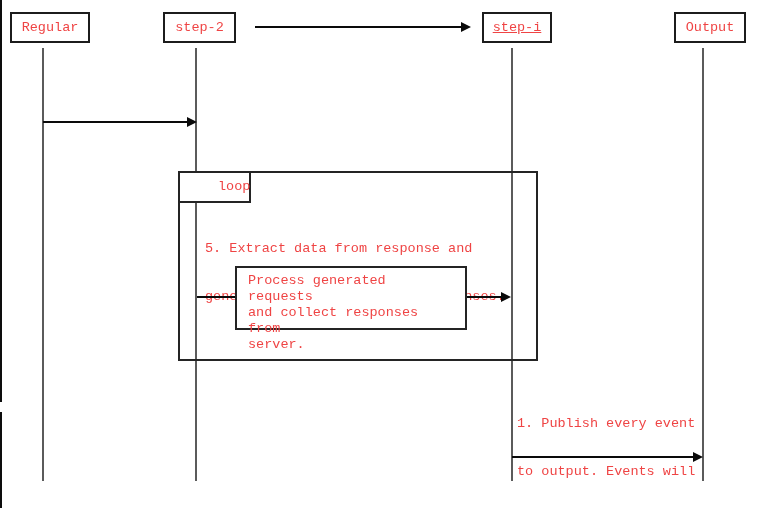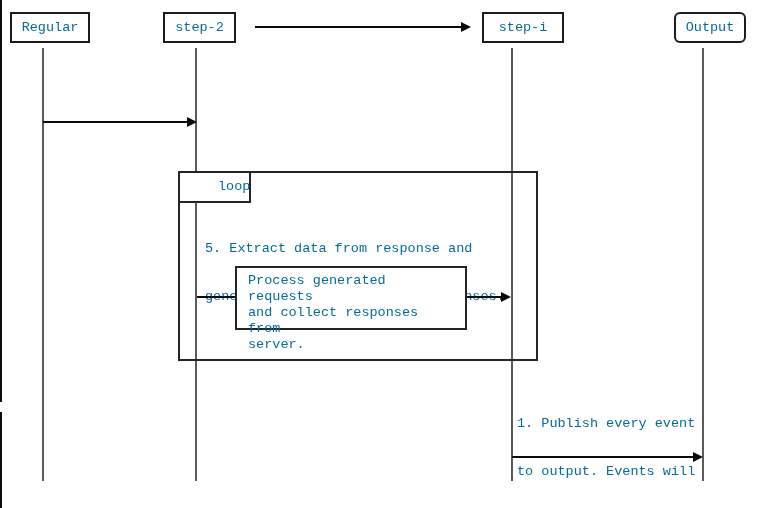--- a/index.html
+++ b/index.html
@@ -1,21 +1,21 @@
 <!DOCTYPE html>
 <html><head>
 <meta charset="utf-8">
 <style>
   html,body{margin:0;padding:0;background:#ffffff;}
   #canvas{
     position:relative;
     width:759px;height:508px;
     background:#ffffff;
     font-family:"Liberation Mono","DejaVu Sans Mono",monospace;
-    font-size:13.5px;line-height:16px;color:#0369a1;
+    font-size:13.5px;line-height:16px;color:#ef4444;
     overflow:hidden;
   }
   
   .pbox{
     position:absolute;top:12px;height:31px;
     border:2px solid #1c1c1c;background:#ffffff;
     box-sizing:border-box;
     display:flex;align-items:center;justify-content:center;
     white-space:nowrap;
   }
@@ -65,24 +65,24 @@
   <div class="lifeline" style="left:195px;"></div>
   <div class="lifeline" style="left:511px;"></div>
   <div class="lifeline" style="left:702px;"></div>
 
   <div class="pbox" style="left:10px;width:80px;">
     <span>Regular</span>
   </div>
   <div class="pbox" style="left:163px;width:73px;">
     <span>step-2</span>
   </div>
-  <div class="pbox" style="left:482px;width:82px;">
+  <div class="pbox" style="left:482px;width:70px;text-decoration:underline;">
     <span>step-i</span>
   </div>
-  <div class="pbox" style="left:674px;width:72px;border-radius:6px;">
+  <div class="pbox" style="left:674px;width:72px;">
     <span>Output</span>
   </div>
 
   <div class="hline" style="left:255px;top:26px;width:206px;"></div>
   <div class="ahead" style="left:461px;top:22px;"></div>
 
   <div class="hline" style="left:43px;top:121px;width:144px;"></div>
   <div class="ahead" style="left:187px;top:117px;"></div>
 
   <div class="loopbox"></div>

